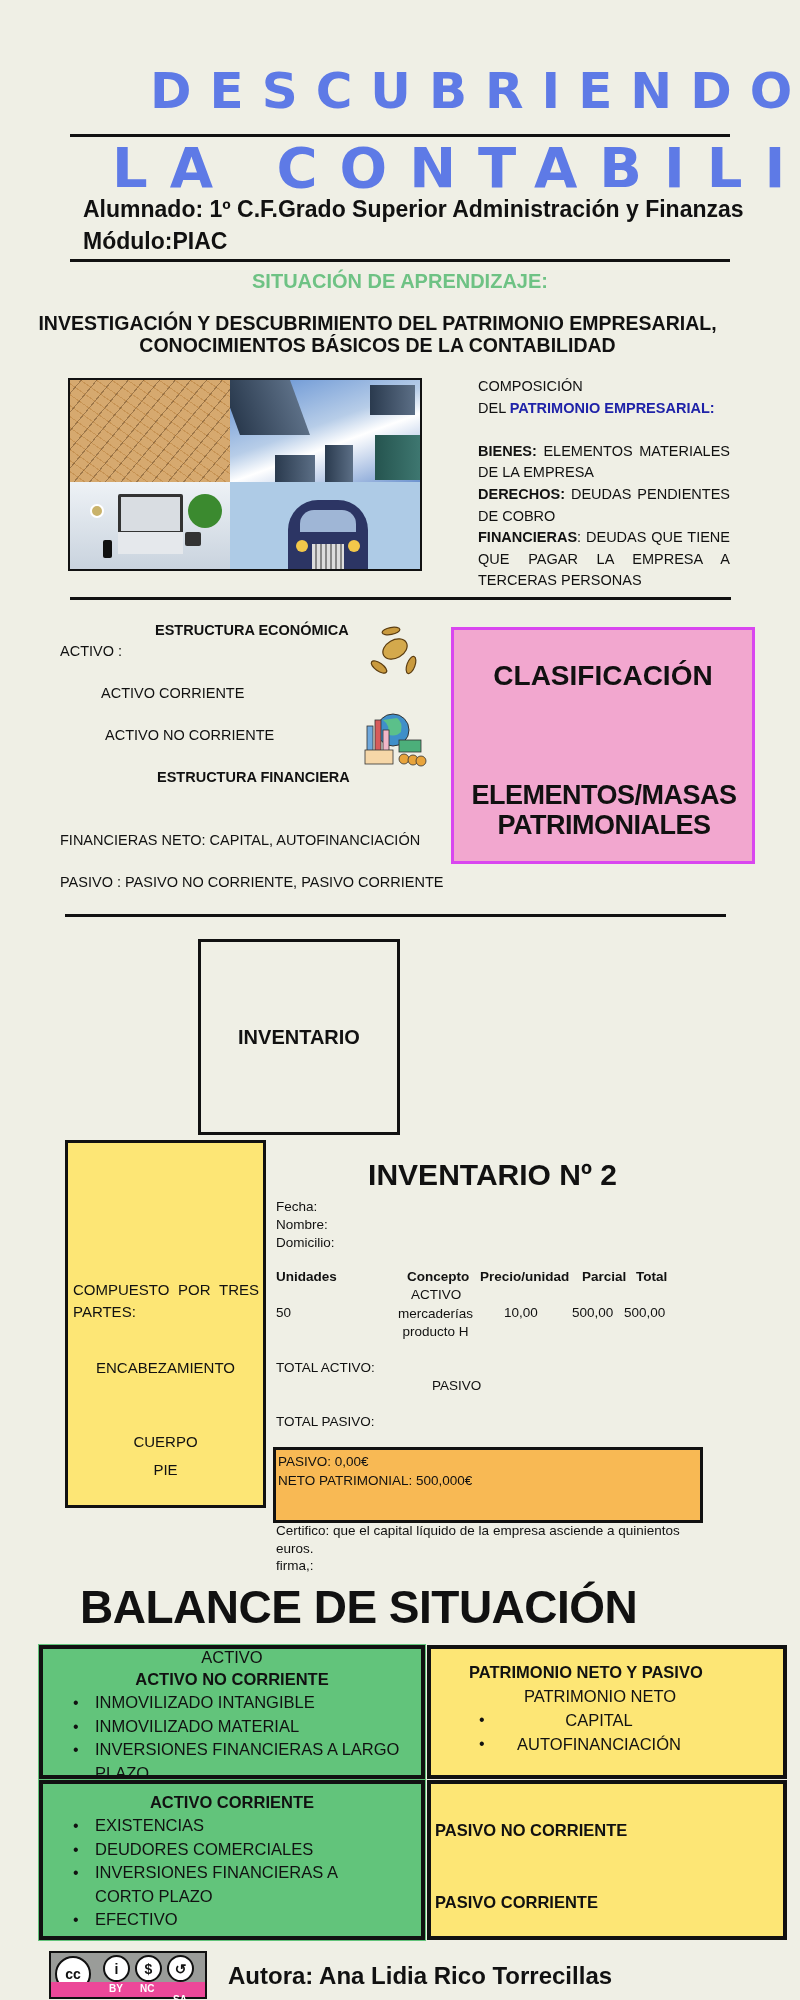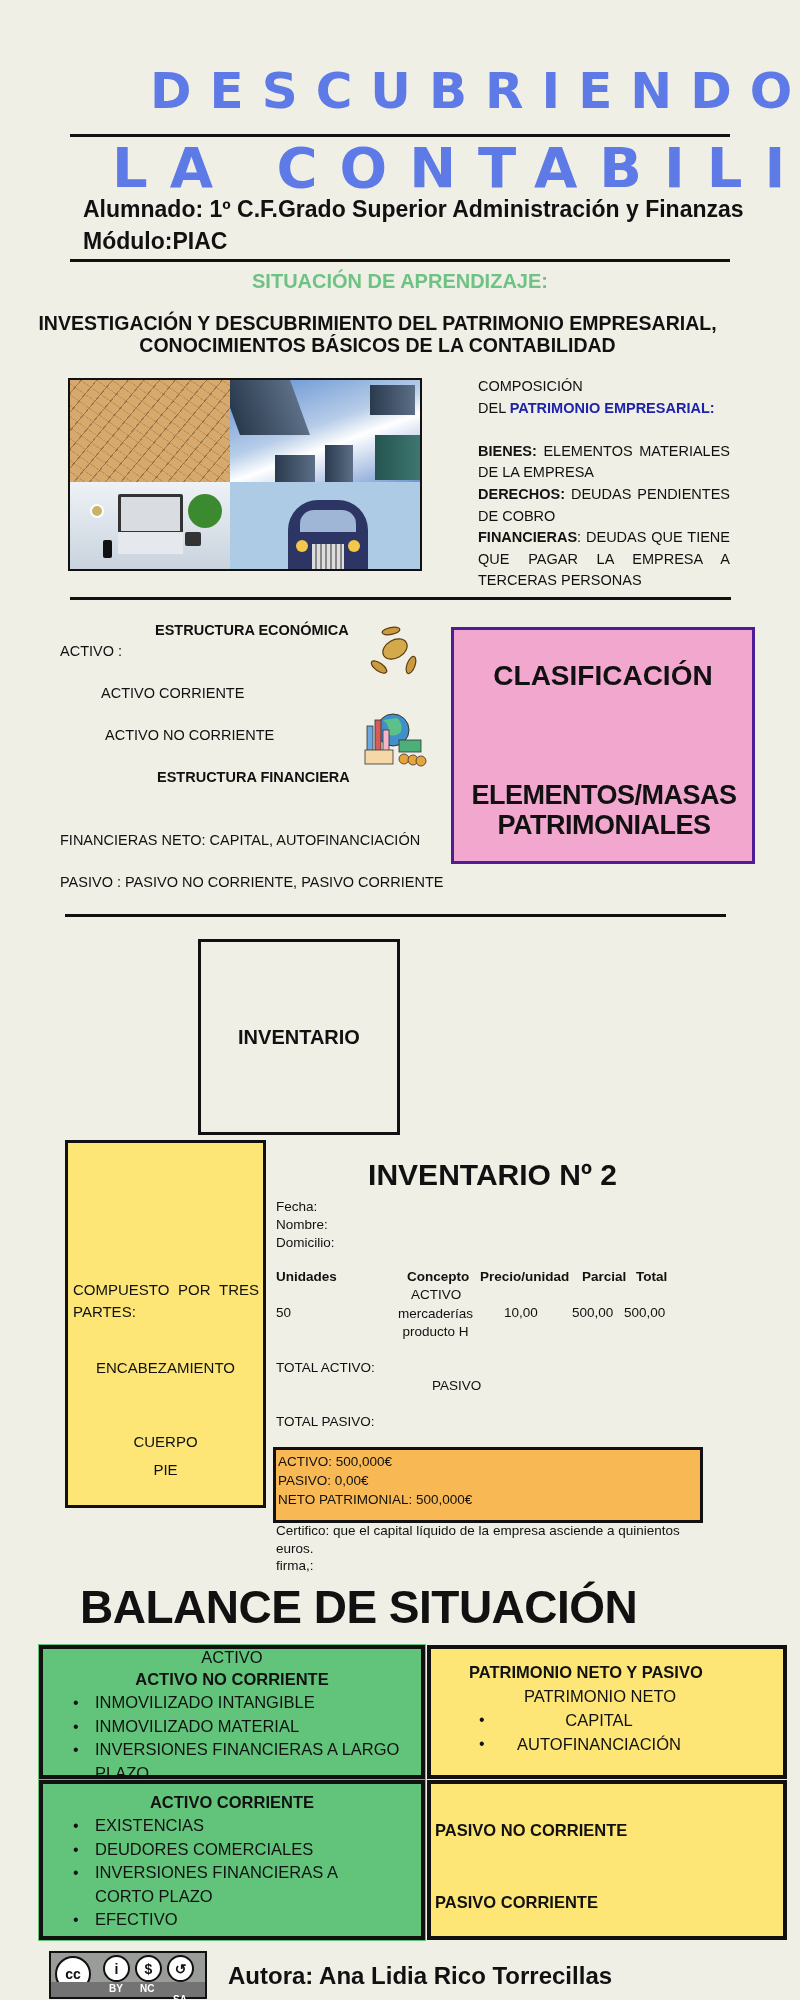--- a/index.html
+++ b/index.html
@@ -34,21 +34,21 @@
     .tile-desk { background: linear-gradient(180deg, #eef2f6, #c9d3de); }
     .tile-car { background: #aecbe6; }
 
     .comp-text { left: 478px; top: 376px; width: 252px; font-size: 14.5px; line-height: 21.6px; text-align: justify; }
     .comp-text b { font-weight: bold; }
     .comp-text .blue { color: #1f23a8; font-weight: bold; }
 
     .estr { font-size: 14.5px; white-space: nowrap; }
     .estr-b { font-weight: bold; font-size: 14.5px; white-space: nowrap; }
 
-    .pink-box { left: 451px; top: 627px; width: 304px; height: 237px; background: #f2a7cf; border: 3px solid #4c1d95; }
+    .pink-box { left: 451px; top: 627px; width: 304px; height: 237px; background: #f2a7cf; border: 3px solid #d946ef; }
     .pink-1 { position:absolute; left:0; width:100%; top: 30px; text-align:center; font-weight:bold; font-size: 28px; }
     .pink-2 { position:absolute; left:-3px; width:306px; top: 150px; text-align:center; font-weight:bold; font-size: 27px; line-height: 30px; letter-spacing: -0.5px; }
 
     .inv-box { left: 198px; top: 939px; width: 202px; height: 196px; border: 3px solid #111; display:flex; align-items:center; justify-content:center; font-weight:bold; font-size: 20px; }
 
     .yellow-box { left: 65px; top: 1140px; width: 201px; height: 368px; background: #fde675; border: 3px solid #111; font-size: 15px; }
     .yb-text { position:absolute; }
 
     .inv2-title { left: 270px; top: 1158px; width: 445px; text-align: center; font-weight: bold; font-size: 30px; }
     .inv-line { font-size: 13.5px; white-space: nowrap; }
@@ -58,21 +58,21 @@
     .bal-title { left: 80px; top: 1580px; font-weight: bold; font-size: 46px; white-space: nowrap; letter-spacing: -0.5px; }
 
     .gbox { background: #62c47b; border: 4px solid #111; outline: 1px solid #62c47b; }
     .ybox { background: #fde675; border: 4px solid #111; }
     .bal-list { list-style: none; }
     .bal-list li { position: relative; padding-left: 32px; font-size: 16.5px; line-height: 23.5px; margin-left: 20px; }
     .bal-list li::before { content: "•"; position: absolute; left: 10px; top: 0; font-size: 16px; }
 
     .footer-name { left: 228px; top: 1962px; font-weight: bold; font-size: 24px; white-space: nowrap; }
     .cc-badge { left: 49px; top: 1951px; width: 158px; height: 48px; background: #9a9c99; border: 2px solid #111; }
-    .cc-bot { position:absolute; left:0; bottom:0; width:100%; height:15px; background:#737373; color:#fff; font-size:10px; font-weight:bold; }
+    .cc-bot { position:absolute; left:0; bottom:0; width:100%; height:15px; background:#ec4899; color:#fff; font-size:10px; font-weight:bold; }
     .cc-circle { position:absolute; border-radius:50%; background:#fff; border:2px solid #111; display:flex; align-items:center; justify-content:center; font-weight:bold; color:#111; }
   </style>
 </head>
 <body>
 
 <div class="abs title-word title-1">DESCUBRIENDO</div>
 <div class="hr" style="left:70px; top:134px; width:660px;"></div>
 <div class="abs title-word title-2">LA CONTABILIDAD</div>
 <div class="abs sub-line" style="left:83px; top:196px;text-align:right;">Alumnado: 1º C.F.Grado Superior Administración y Finanzas</div>
 <div class="abs sub-line" style="left:83px; top:228px;">Módulo:PIAC</div>
@@ -194,21 +194,20 @@
 </div>
 <div class="abs inv-line" style="left:504px; top:1305px;">10,00</div>
 <div class="abs inv-line" style="left:572px; top:1305px;">500,00</div>
 <div class="abs inv-line" style="left:624px; top:1305px;">500,00</div>
 
 <div class="abs inv-line" style="left:276px; top:1360px;">TOTAL ACTIVO:</div>
 <div class="abs inv-line" style="left:432px; top:1378px;">PASIVO</div>
 <div class="abs inv-line" style="left:276px; top:1414px;">TOTAL PASIVO:</div>
 
 <div class="abs orange-box">
-  <div>ACTIVO: 500,000€</div>
   <div>PASIVO: 0,00€</div>
   <div>NETO PATRIMONIAL: 500,000€</div>
 </div>
 
 <div class="abs" style="left:276px; top:1522px; width:430px; font-size:13.5px; line-height:18px;">Certifico: que el capital líquido de la empresa asciende a quinientos euros.</div>
 <div class="abs inv-line" style="left:276px; top:1558px;">firma,:</div>
 
 <div class="abs bal-title">BALANCE DE SITUACIÓN</div>
 
 <div class="abs gbox" style="left:39px; top:1645px; width:386px; height:134px;">

